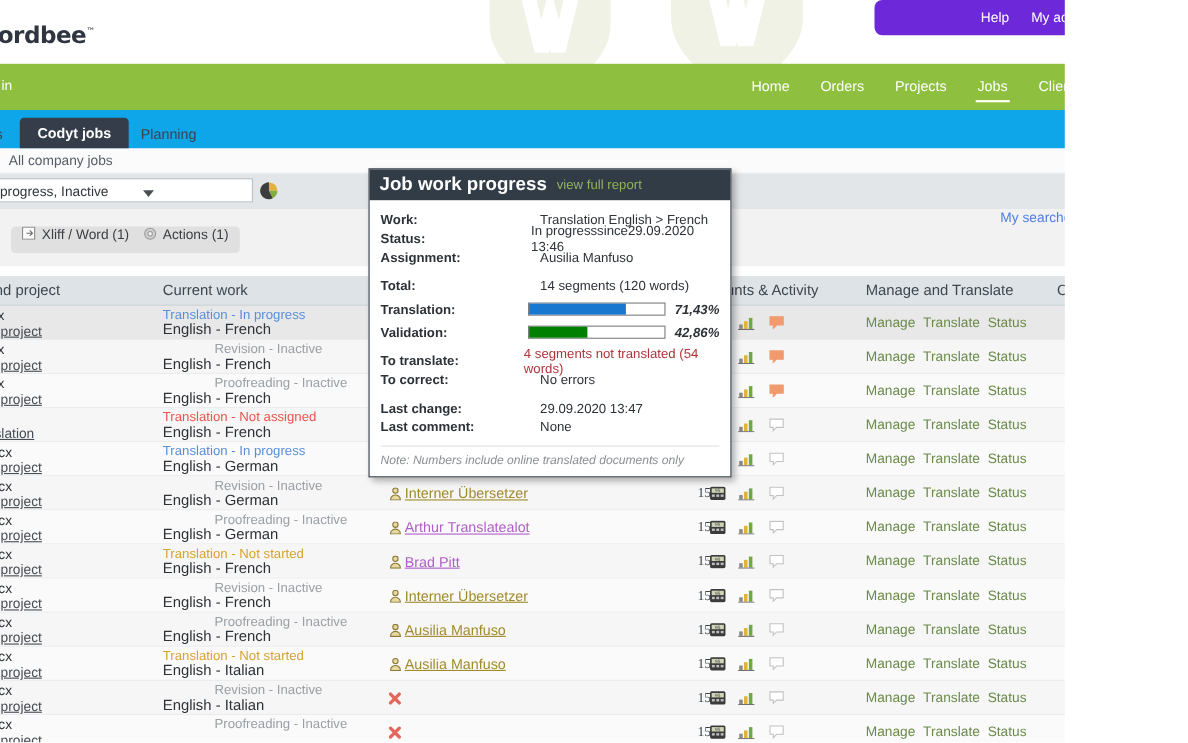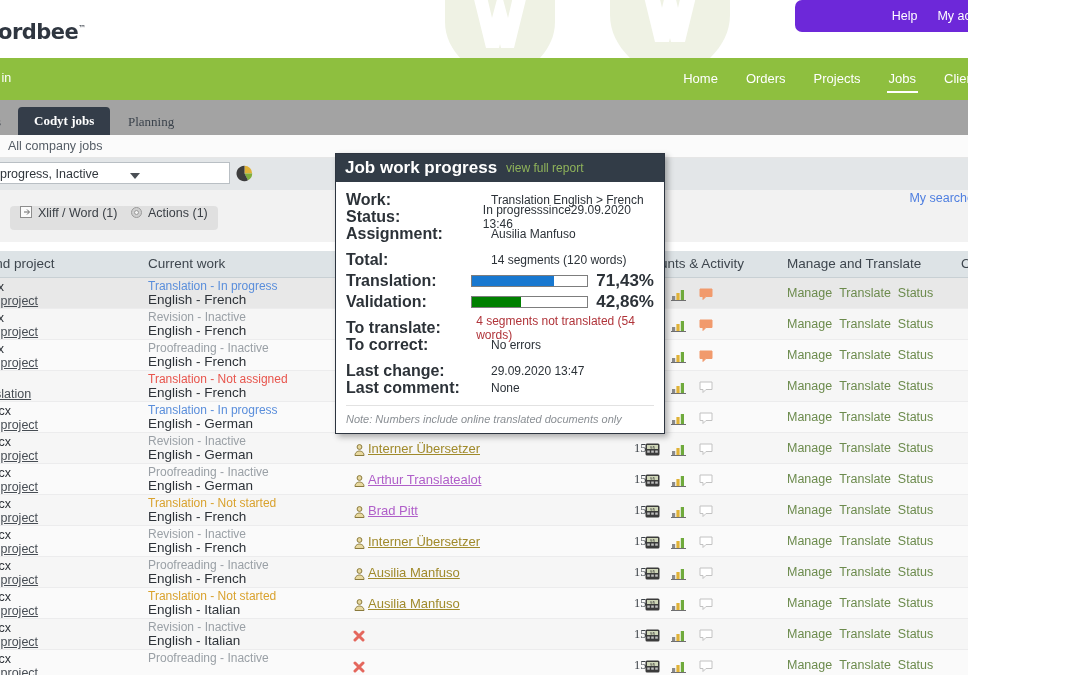--- a/index.html
+++ b/index.html
@@ -73,22 +73,21 @@
   }
   .nav-item.active::after {
     content: ""; position: absolute;
     left: 12px; right: 12px; bottom: 7px; height: 2px;
     background: #ffffff;
   }
 
   
   .tabbar {
     position: absolute; top: 100px; left: 0; width: 1080px; height: 35px;
-    background: #a3a3a3;
-    font-family: Liberation Serif, serif;
+    background: #0ea5e9;
   }
   .tab {
     position: absolute; top: 8px; height: 27px;
     line-height: 27px; padding: 0 16px;
     font-size: 13px; color: #444c55;
     border-top-left-radius: 4px; border-top-right-radius: 4px;
     white-space: nowrap;
   }
   .tab.t-prev { left: -12px; background: transparent; color: #3b434c; padding: 0 8px; }
   .tab.t-active {
@@ -159,21 +158,21 @@
   .row.plain { background: #f6f6f6; }
   .row.white { background: #fafafa; }
 
   .c-doc  { position: absolute; left: -46px; top: 2px; font-size: 12.5px; color: #2d3238; white-space: nowrap;}
   .c-proj { position: absolute; left: -46px; top: 16px; font-size: 12.5px; color: #474d54;
             text-decoration: underline; white-space: nowrap;}
   .c-work { position: absolute; left: 148px; top: 1px; font-size: 12px; white-space: nowrap;}
   .c-lang { position: absolute; left: 148px; top: 14px; font-size: 13.5px; color: #2d3238; white-space: nowrap;}
 
   .st-inprogress  { color: #5a8edb; }
-  .st-inactive    { color: #9aa0a6; }
+  .st-inactive    { color: #9aa0a6; margin-left: 47px; }
   .st-notassigned { color: #e8554d; }
   .st-notstarted  { color: #d9a22e; }
 
   .c-person {
     position: absolute; left: 352px; top: 8px;
     font-size: 13px; color: #a08a2b; text-decoration: underline;
     white-space: nowrap;
   }
   .c-person.purple { color: #b05fc9; }
   .person-icon { position: absolute; left: 354px; top: 9px; }
@@ -198,29 +197,29 @@
   }
   .tt-head {
     height: 28px; background: #323c47;
     display: flex; align-items: center; padding-left: 9px; gap: 9px;
   }
   .tt-title { color: #ffffff; font-size: 17px; font-weight: bold; }
   .tt-link  { color: #8fb35a; font-size: 12px; text-decoration: none; }
   .tt-body { padding: 9px 10px 8px 10px; }
   .tt-row { display: flex; height: 17px; align-items: center; }
   .tt-row.gap { margin-top: 9px; }
-  .tt-lbl { width: 145px; font-size: 16px; color: #2c3238; font-weight: bold; }
+  .tt-lbl { width: 145px; font-size: 12px; color: #2c3238; font-weight: bold; }
   .tt-val { font-size: 12px; color: #2c3238; }
   .tt-val.red { color: #b0343a; }
   .bar-outer {
     width: 136px; height: 12px; background: #ffffff;
     border: 1px solid #7d7d7d; position: relative;
   }
   .bar-fill { height: 100%; }
-  .bar-pct { font-size: 17px; color: #2c3238; margin-left: 8px; font-weight: bold;}
+  .bar-pct { font-size: 12px; color: #2c3238; margin-left: 8px; font-weight: bold; font-style: italic;}
   .tt-note {
     margin-top: 9px; padding-top: 7px; border-top: 1px solid #e2e2e2;
     font-size: 11px; color: #8a8f94; font-style: italic;
   }
 </style>
 </head>
 <body>
 
 <div id="screen">
 

